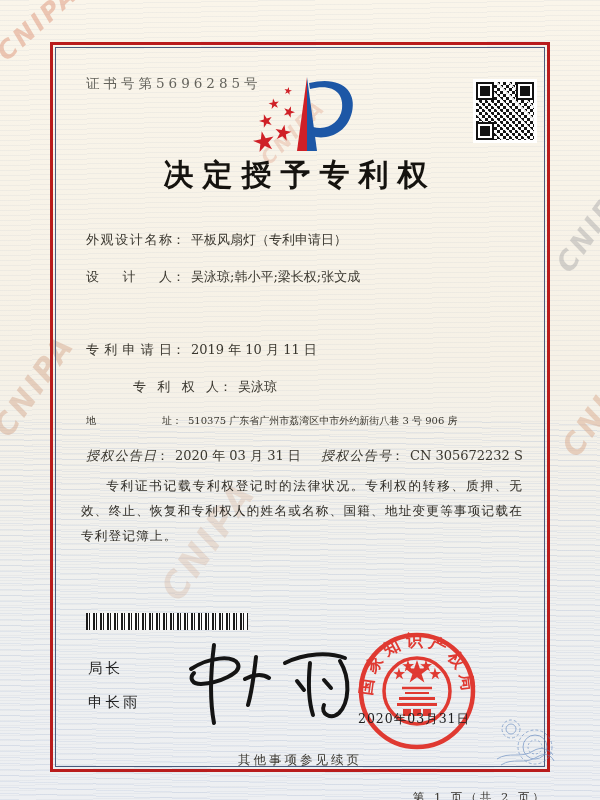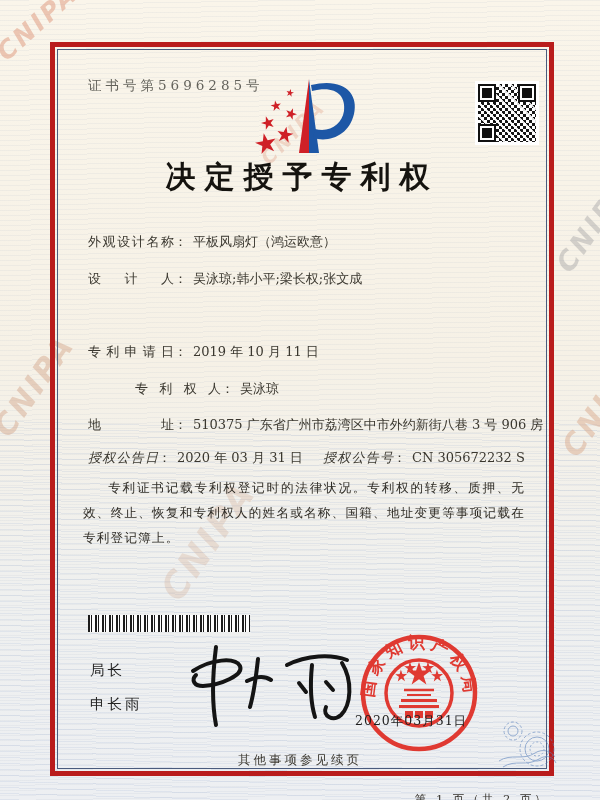--- a/index.html
+++ b/index.html
@@ -17,59 +17,59 @@
   
   .wm{font-family:"DejaVu Sans","Liberation Sans",sans-serif;font-weight:bold;font-style:italic;
       letter-spacing:3px;white-space:nowrap;z-index:1;}
   .wm1{left:-12px;top:8px;transform:rotate(-42deg);font-size:25px;color:rgba(222,150,122,0.50);}
   .wm2{left:540px;top:210px;transform:rotate(-55deg);font-size:27px;color:rgba(150,150,152,0.38);}
   .wm3{left:-24px;top:368px;transform:rotate(-55deg);font-size:30px;color:rgba(208,158,128,0.42);}
   .wm4{left:544px;top:388px;transform:rotate(-55deg);font-size:30px;color:rgba(214,164,134,0.45);}
   .wm5{left:140px;top:520px;transform:rotate(-55deg);font-size:36px;color:rgba(205,160,130,0.26);}
   .wm6{left:252px;top:120px;transform:rotate(-45deg);font-size:20px;color:rgba(224,158,132,0.35);}
   
-  .frame{left:50px;top:42px;width:494px;height:724px;border:5px solid #b91c1c;z-index:2;}
+  .frame{left:50px;top:42px;width:494px;height:724px;border:3px solid #b91c1c;z-index:2;}
   .frame-inner{position:absolute;inset:2px;border:1px solid #4a5b7d;pointer-events:none;}
   .cert-no{left:33px;top:30px;font-size:13.5px;color:#63625b;letter-spacing:4px;}
   .logo{left:192px;top:30px;}
   
   .qr{left:420px;top:34px;width:64px;height:64px;background:#fff;padding:0;}
   .qr-pat{position:absolute;inset:3px;
     background:repeating-conic-gradient(#161616 0% 25%,#ffffff 0% 50%);
     background-size:6px 6px;}
   .qr-pat::after{content:"";position:absolute;inset:0;
     background:repeating-linear-gradient(45deg,rgba(255,255,255,0.85) 0 2px,transparent 2px 9px);}
   .finder{position:absolute;width:14px;height:14px;border:2px solid #111;background:#fff;z-index:3;}
   .finder::after{content:"";position:absolute;inset:2px;background:#111;}
   .f-tl{left:3px;top:3px;} .f-tr{right:3px;top:3px;} .f-bl{left:3px;bottom:3px;}
   .title{left:0;top:110px;width:100%;text-align:center;font-size:30px;font-weight:bold;
     color:#15130f;letter-spacing:9px;margin:0;}
   
   .frow{left:33px;width:446px;font-size:13px;color:#3a372f;white-space:nowrap;}
   .flabel{display:inline-block;width:86px;text-align:justify;text-align-last:justify;vertical-align:bottom;}
   .fcolon{display:inline-block;margin-right:6px;}
   .r0{top:186px;} .r1{top:223px;} .r2{top:259px;} .r3{top:296px;} .r4{top:333px;margin-left:47px;}
-  .r5{top:369px;font-size:13px;} .r6{top:402px;}
+  .r5{top:369px;font-size:10px;} .r6{top:402px;}
   .fB{position:absolute;left:235px;top:0;white-space:nowrap;}
   .r6 .flabel{width:70px;font-style:italic;}
   
   .paras{left:28px;top:428px;width:442px;font-size:12.6px;line-height:25px;
     color:#2f2c26;text-align:justify;letter-spacing:1.2px;}
   .paras p{margin:0;text-indent:2em;}
   
   .barcode{left:33px;top:568px;width:162px;height:17px;
     background:repeating-linear-gradient(90deg,#1b1b1b 0 2px,#fdfdfd 2px 3px,#1b1b1b 3px 4px,#fdfdfd 4px 7px,#1b1b1b 7px 9px,#fdfdfd 9px 10px,#1b1b1b 10px 11px,#fdfdfd 11px 14px);}
   
   .sig-label{left:35px;font-family:"DejaVu Sans","Liberation Sans",sans-serif;
     font-size:14.5px;color:#242424;letter-spacing:3px;}
   .sl1{top:614px;} .sl2{top:648px;}
   .sig-svg{left:100px;top:588px;}
   
   .seal{left:300px;top:582px;width:128px;height:138px;}
-  .seal-date{position:absolute;left:0;top:84px;width:122px;text-align:left;
+  .seal-date{position:absolute;left:0;top:84px;width:122px;text-align:center;
     font-size:12.5px;color:#1d1d1d;letter-spacing:1px;white-space:nowrap;}
   .footer-page{left:0;top:745px;width:100%;text-align:right;font-size:11.5px;
     color:#35322c;letter-spacing:3px;}
   .corner-orn{left:438px;top:662px;opacity:0.6;}
   .footer-note{left:0;top:752px;width:600px;text-align:center;font-size:12.5px;
     color:#3a372f;letter-spacing:3px;z-index:3;}
 </style>
 </head>
 <body>
 
@@ -106,21 +106,21 @@
   <div class="abs qr">
     <div class="qr-pat"></div>
     <div class="finder f-tl"></div>
     <div class="finder f-tr"></div>
     <div class="finder f-bl"></div>
   </div>
 
   <h1 class="abs title">决定授予专利权</h1>
 
   <div class="abs frow r0">
-    <span class="flabel">外观设计名称</span><span class="fcolon">：</span><span>平板风扇灯（鸿运欧意）</span>
+    <span class="flabel">外观设计名称</span><span class="fcolon">：</span><span>平板风扇灯（专利申请日）</span>
   </div>
   <div class="abs frow r1">
     <span class="flabel">设计人</span><span class="fcolon">：</span><span>吴泳琼;韩小平;梁长权;张文成</span>
   </div>
   <div class="abs frow r3">
     <span class="flabel">专利申请日</span><span class="fcolon">：</span><span>2019 年 10 月 11 日</span>
   </div>
   <div class="abs frow r4">
     <span class="flabel">专利权人</span><span class="fcolon">：</span><span>吴泳琼</span>
   </div>

